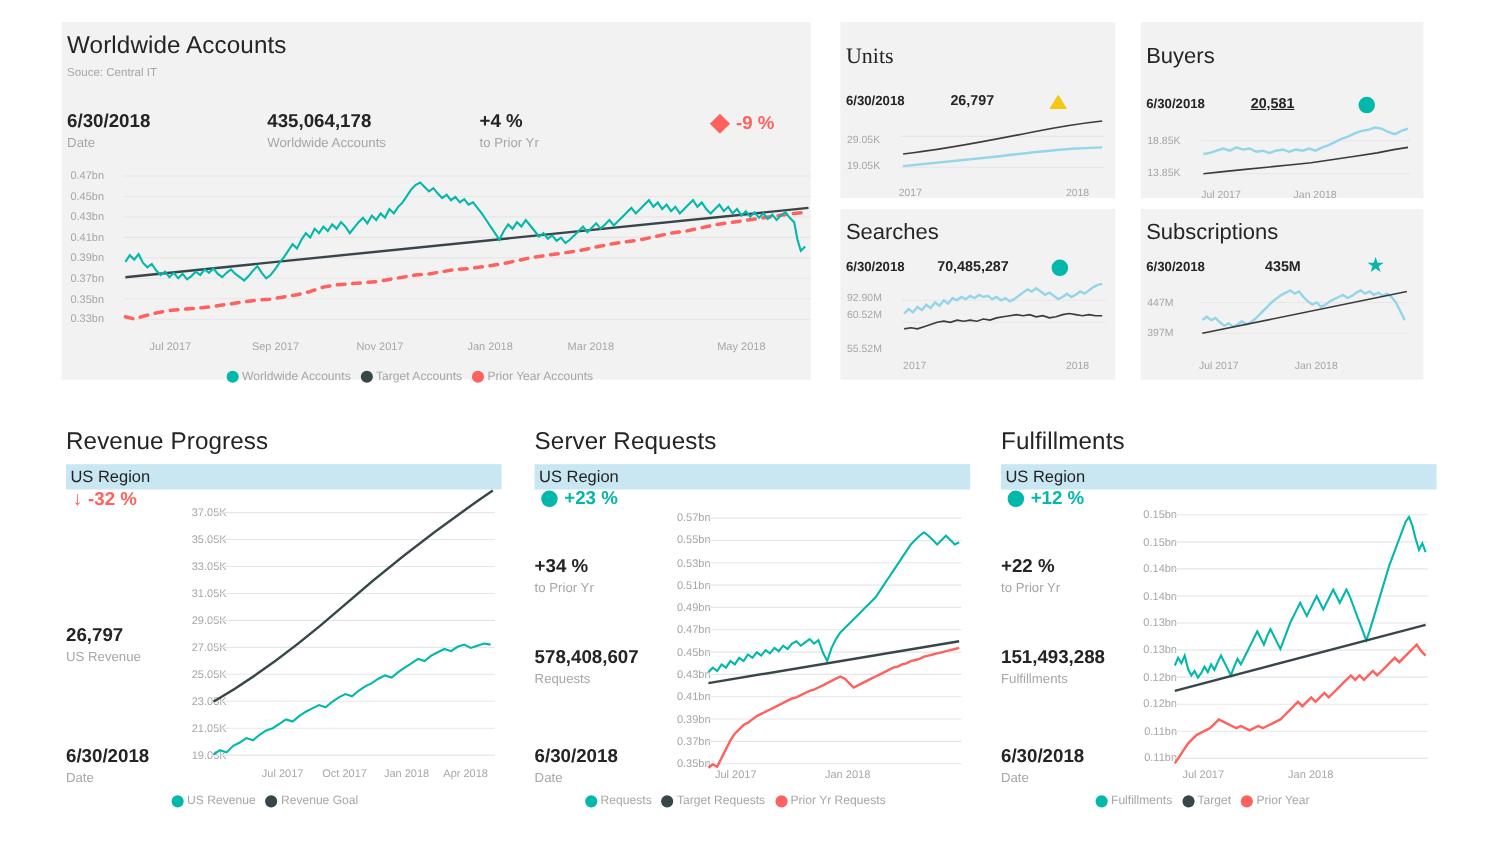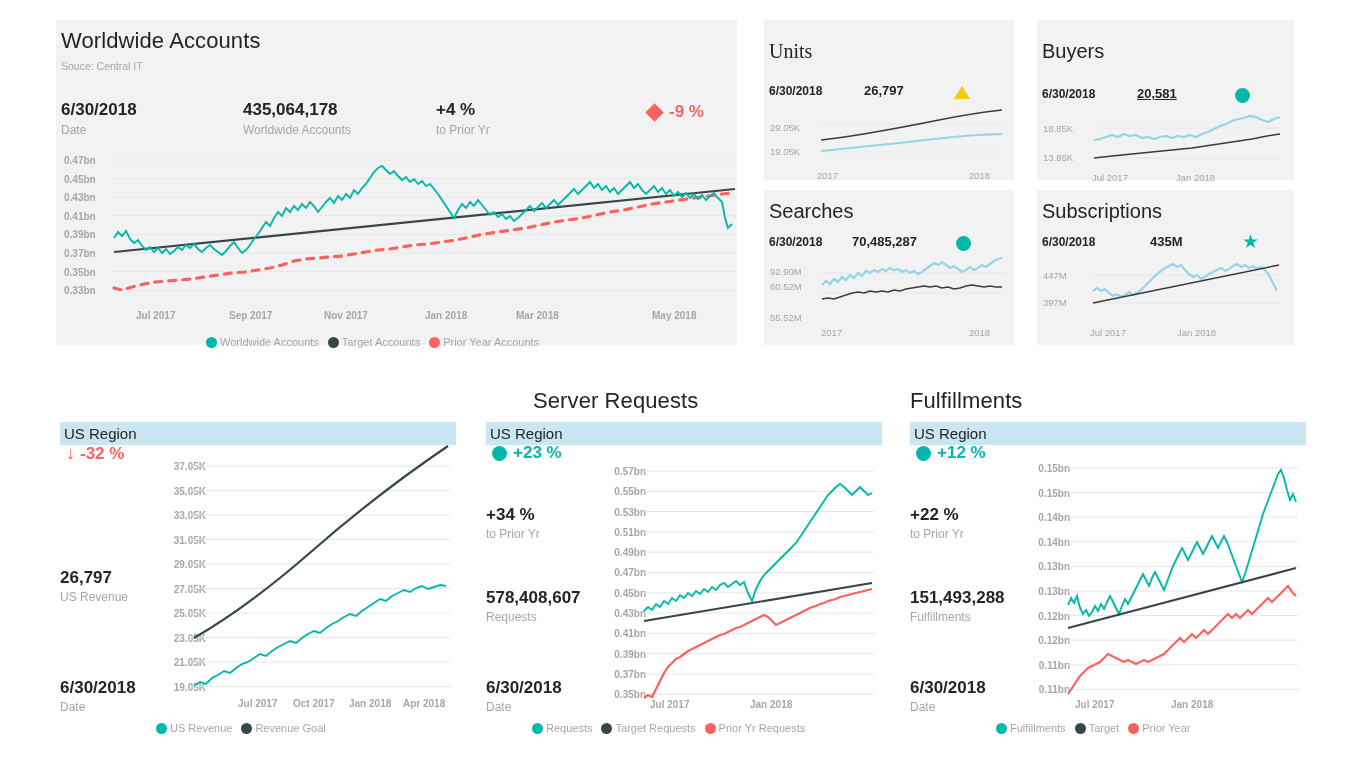--- a/index.html
+++ b/index.html
@@ -16,21 +16,21 @@
   .panel { position: absolute; background: #ffffff; }
 
   .title-lg { font-size: 22px; color: #252423; font-weight: 400; letter-spacing: .1px; }
   .title-md { font-size: 20px; color: #252423; font-weight: 400; }
   .subtle { font-size: 10.5px; color: #a6a6a6; }
   .kpi-val { font-size: 17px; font-weight: bold; color: #252423; }
   .kpi-lbl { font-size: 12px; color: #a6a6a6; }
   .kpi-small { font-size: 12px; font-weight: bold; color: #252423; }
   .kpi-small-val { font-size: 13px; font-weight: bold; color: #252423; }
 
-  .axis-lbl { font-size: 10px; color: #a6a6a6; white-space: nowrap; font-weight: bold; }
+  .axis-lbl { font-size: 10px; color: #a6a6a6; white-space: nowrap; }
   .axis-lbl-sm { font-size: 9.5px; color: #a6a6a6; white-space: nowrap; }
 
   .legend { position: absolute; display: flex; align-items: center; gap: 9px; }
   .legend-item { display: flex; align-items: center; gap: 3px; }
   .legend-dot { width: 11px; height: 11px; border-radius: 50%; display: inline-block; }
   .legend-txt { font-size: 11px; color: #a6a6a6; }
 
   .region-band {
     position: absolute; background: #C9E7F2; color: #252423;
     font-size: 15px; display: flex; align-items: center; padding-left: 4px;
@@ -216,20 +216,21 @@
         <line class="grid-line" x1="0" y1="48" x2="190" y2="48"></line>
         <path class="ser-blue" d="M2,36 L6,33 L10,36 L14,34 L18,38 L22,41 L26,39 L30,42 L34,40 L38,37 L42,40 L46,38 L50,35 L54,31 L58,27 L62,23 L66,19 L70,16 L74,13 L78,11 L82,9 L86,12 L90,10 L94,15 L98,19 L102,22 L106,20 L110,24 L114,22 L118,19 L122,17 L126,15 L130,13 L134,16 L138,14 L142,11 L146,9 L150,12 L154,10 L158,13 L162,11 L166,14 L170,12 L174,15 L178,20 L182,28 L186,36"></path>
         <path class="ser-black" d="M2,48 L188,10"></path>
       </svg>
     </div>
     <div class="axis-lbl-sm" style="position:absolute; left:53px; top:137px;">Jul 2017</div>
     <div class="axis-lbl-sm" style="position:absolute; left:140px; top:137px;">Jan 2018</div>
   </div>
 
   <div class="panel" style="left:56px; top:388px; width:420px; height:365px;">
+    <div class="title-lg" style="position:absolute; left:4px; top:0px;">Revenue Progress</div>
     <div class="region-band" style="left:4px; top:34px; width:396px; height:23px;">US Region</div>
 
     <div style="position:absolute; left:10px; top:55px; display:flex; align-items:center; gap:5px;">
       <span class="arrow-dn">↓</span>
       <span class="delta-red">-32 %</span>
     </div>
 
     <div style="position:absolute; left:4px; top:180px;">
       <div class="kpi-val">26,797</div>
       <div class="kpi-lbl" style="margin-top:2px;">US Revenue</div>
@@ -284,21 +285,21 @@
         <span class="legend-txt">US Revenue</span>
       </span>
       <span class="legend-item">
         <span class="legend-dot" style="background:#374649;"></span>
         <span class="legend-txt">Revenue Goal</span>
       </span>
     </div>
   </div>
 
   <div class="panel" style="left:482px; top:388px; width:420px; height:365px;">
-    <div class="title-lg" style="position:absolute; left:4px; top:0px;margin-left:47px;">Server Requests</div>
+    <div class="title-lg" style="position:absolute; left:4px; top:0px;">Server Requests</div>
     <div class="region-band" style="left:4px; top:34px; width:396px; height:23px;">US Region</div>
 
     <div style="position:absolute; left:10px; top:55px; display:flex; align-items:center; gap:6px;">
       <span class="circ"></span>
       <span class="delta-teal">+23 %</span>
     </div>
 
     <div style="position:absolute; left:4px; top:117px;">
       <div class="kpi-val">+34 %</div>
       <div class="kpi-lbl" style="margin-top:2px;">to Prior Yr</div>

